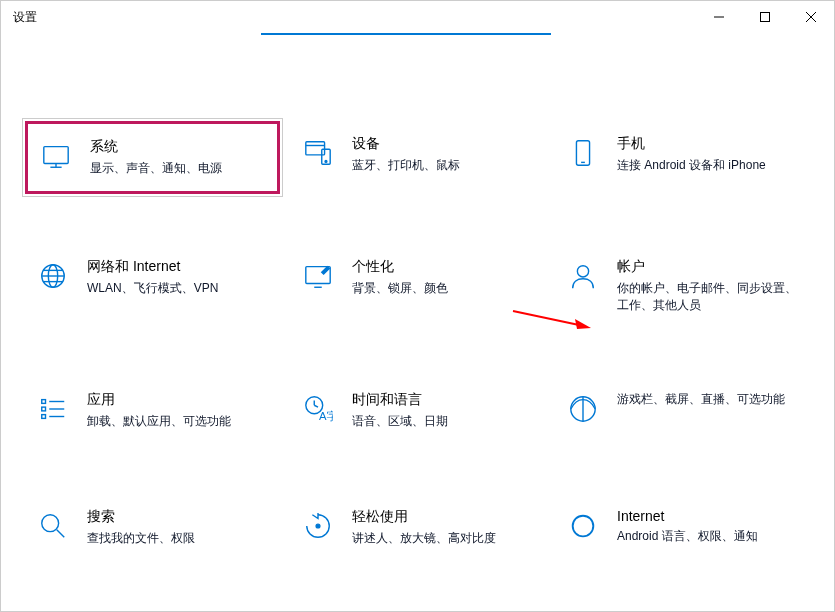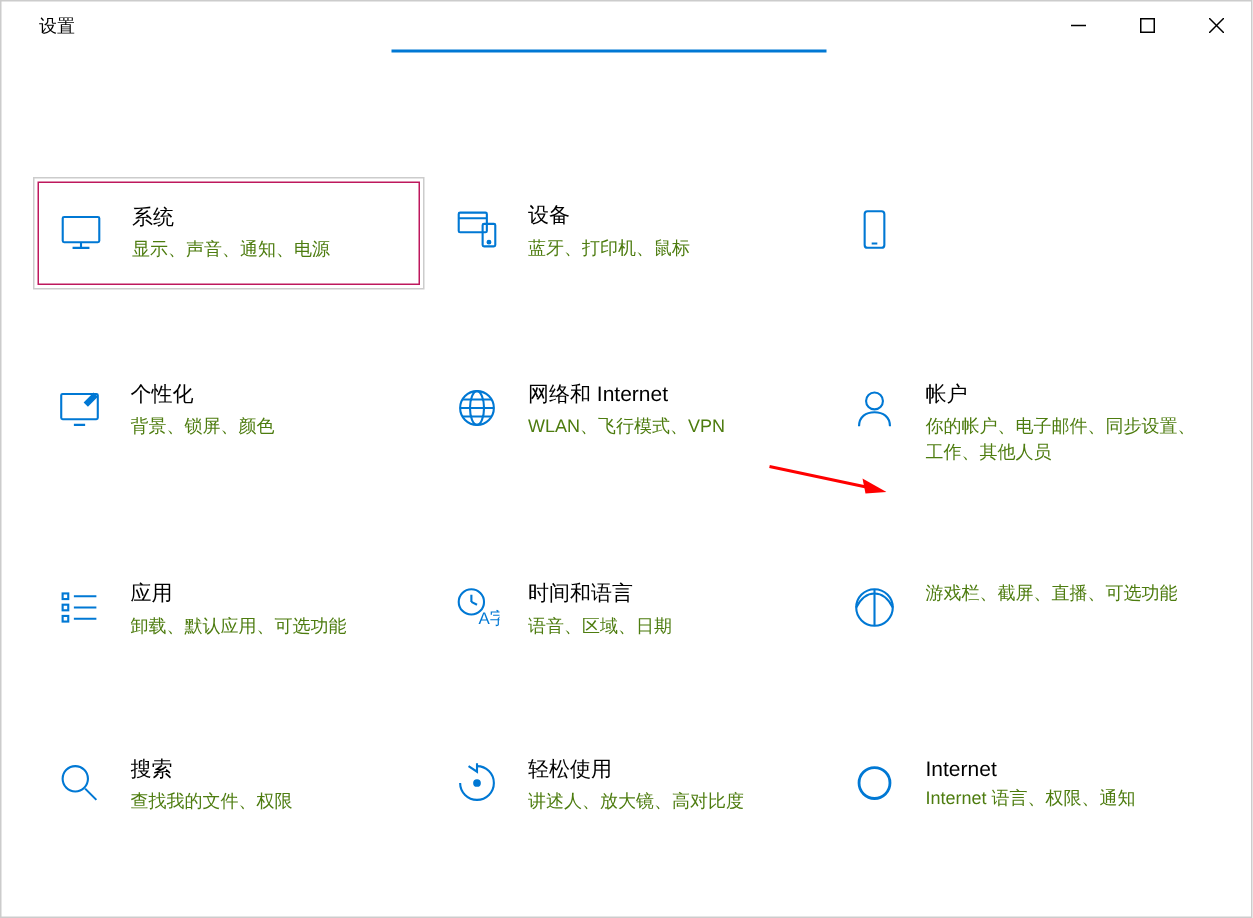--- a/index.html
+++ b/index.html
@@ -9,21 +9,21 @@
       font-family: "Microsoft YaHei", "Segoe UI", sans-serif;
       background: #fff;
       overflow: hidden;
       position: relative;
       border: 1px solid #ccc;
     }
     .titlebar {
       height: 32px;
       display: flex;
       align-items: center;
-      padding: 0 21px;
+      padding: 0 8px;
       position: relative;
     }
     .titlebar-title {
       font-size: 12px;
       color: #000;
       margin-left: 4px;
     }
     .window-controls {
       position: absolute;
       right: 0;
@@ -58,21 +58,21 @@
       row-gap: 50px;
     }
     .category {
       display: flex;
       align-items: flex-start;
       padding: 14px 12px;
       cursor: pointer;
       min-height: 60px;
     }
     .category.selected {
-      border: 1px solid #be185d;
+      border: 3px solid #be185d;
       outline: 1px solid #ccc;
       outline-offset: 2px;
     }
     .category-icon {
       width: 32px;
       height: 32px;
       flex-shrink: 0;
       color: #6d28d9;
       display: flex;
       align-items: center;
@@ -84,21 +84,21 @@
       margin-left: 18px;
       overflow: hidden;
     }
     .category-title {
       font-size: 14px;
       color: #000;
       margin-bottom: 4px;
     }
     .category-desc {
       font-size: 12px;
-      color: #4d7c0f;
+      color: #0f172a;
       line-height: 1.4;
     }
     .arrow {
       position: absolute;
       top: 306px;
       left: 510px;
       width: 80px;
       height: 24px;
       pointer-events: none;
     }
@@ -163,49 +163,53 @@
       </div>
     </div>
 
     <div class="category">
       <div class="category-icon">
         <svg width="30" height="30" viewBox="0 0 32 32" fill="none" stroke="#0078d4" stroke-width="1.5">
             <rect x="9" y="3" width="14" height="26" rx="2"></rect>
             <line x1="14" y1="26" x2="18" y2="26"></line>
           </svg>
       </div>
-    </div>
-
-    <div class="category">
-      <div class="category-icon">
-        <svg width="30" height="30" viewBox="0 0 32 32" fill="none" stroke="#0078d4" stroke-width="1.5">
-            <rect x="3" y="6" width="26" height="18" rx="1"></rect>
-            <path d="M20 12 L26 6 L28 8 L22 14 Z" fill="#0078d4"></path>
-            <line x1="12" y1="28" x2="20" y2="28"></line>
-          </svg>
-      </div>
-      <div class="category-text">
-        <div class="category-title">个性化</div>
-        <div class="category-desc">背景、锁屏、颜色</div>
+      <div class="category-text">
+        <div class="category-title">手机</div>
+        <div class="category-desc">连接 Android 设备和 iPhone</div>
       </div>
     </div>
 
     <div class="category">
       <div class="category-icon">
         <svg width="30" height="30" viewBox="0 0 32 32" fill="none" stroke="#0078d4" stroke-width="1.5">
             <circle cx="16" cy="16" r="12"></circle>
             <ellipse cx="16" cy="16" rx="5" ry="12"></ellipse>
             <line x1="4" y1="16" x2="28" y2="16"></line>
             <line x1="6" y1="10" x2="26" y2="10"></line>
             <line x1="6" y1="22" x2="26" y2="22"></line>
           </svg>
       </div>
       <div class="category-text">
         <div class="category-title">网络和 Internet</div>
         <div class="category-desc">WLAN、飞行模式、VPN</div>
+      </div>
+    </div>
+
+    <div class="category">
+      <div class="category-icon">
+        <svg width="30" height="30" viewBox="0 0 32 32" fill="none" stroke="#0078d4" stroke-width="1.5">
+            <rect x="3" y="6" width="26" height="18" rx="1"></rect>
+            <path d="M20 12 L26 6 L28 8 L22 14 Z" fill="#0078d4"></path>
+            <line x1="12" y1="28" x2="20" y2="28"></line>
+          </svg>
+      </div>
+      <div class="category-text">
+        <div class="category-title">个性化</div>
+        <div class="category-desc">背景、锁屏、颜色</div>
       </div>
     </div>
 
     <div class="category">
       <div class="category-icon">
         <svg width="30" height="30" viewBox="0 0 32 32" fill="none" stroke="#0078d4" stroke-width="1.5">
             <circle cx="16" cy="11" r="6"></circle>
             <path d="M5 29 C5 22 10 19 16 19 C22 19 27 22 27 29"></path>
           </svg>
       </div>
@@ -288,21 +292,21 @@
     </div>
 
     <div class="category">
       <div class="category-icon">
         <svg width="30" height="30" viewBox="0 0 32 32" fill="none" stroke="#0078d4" stroke-width="2">
             <circle cx="16" cy="16" r="11"></circle>
           </svg>
       </div>
       <div class="category-text">
         <div class="category-title">Internet</div>
-        <div class="category-desc">Internet 语言、权限、通知</div>
+        <div class="category-desc">Android 语言、权限、通知</div>
       </div>
     </div>
 
     <div class="category">
       
       
     </div>
 
     <div class="category">
       

